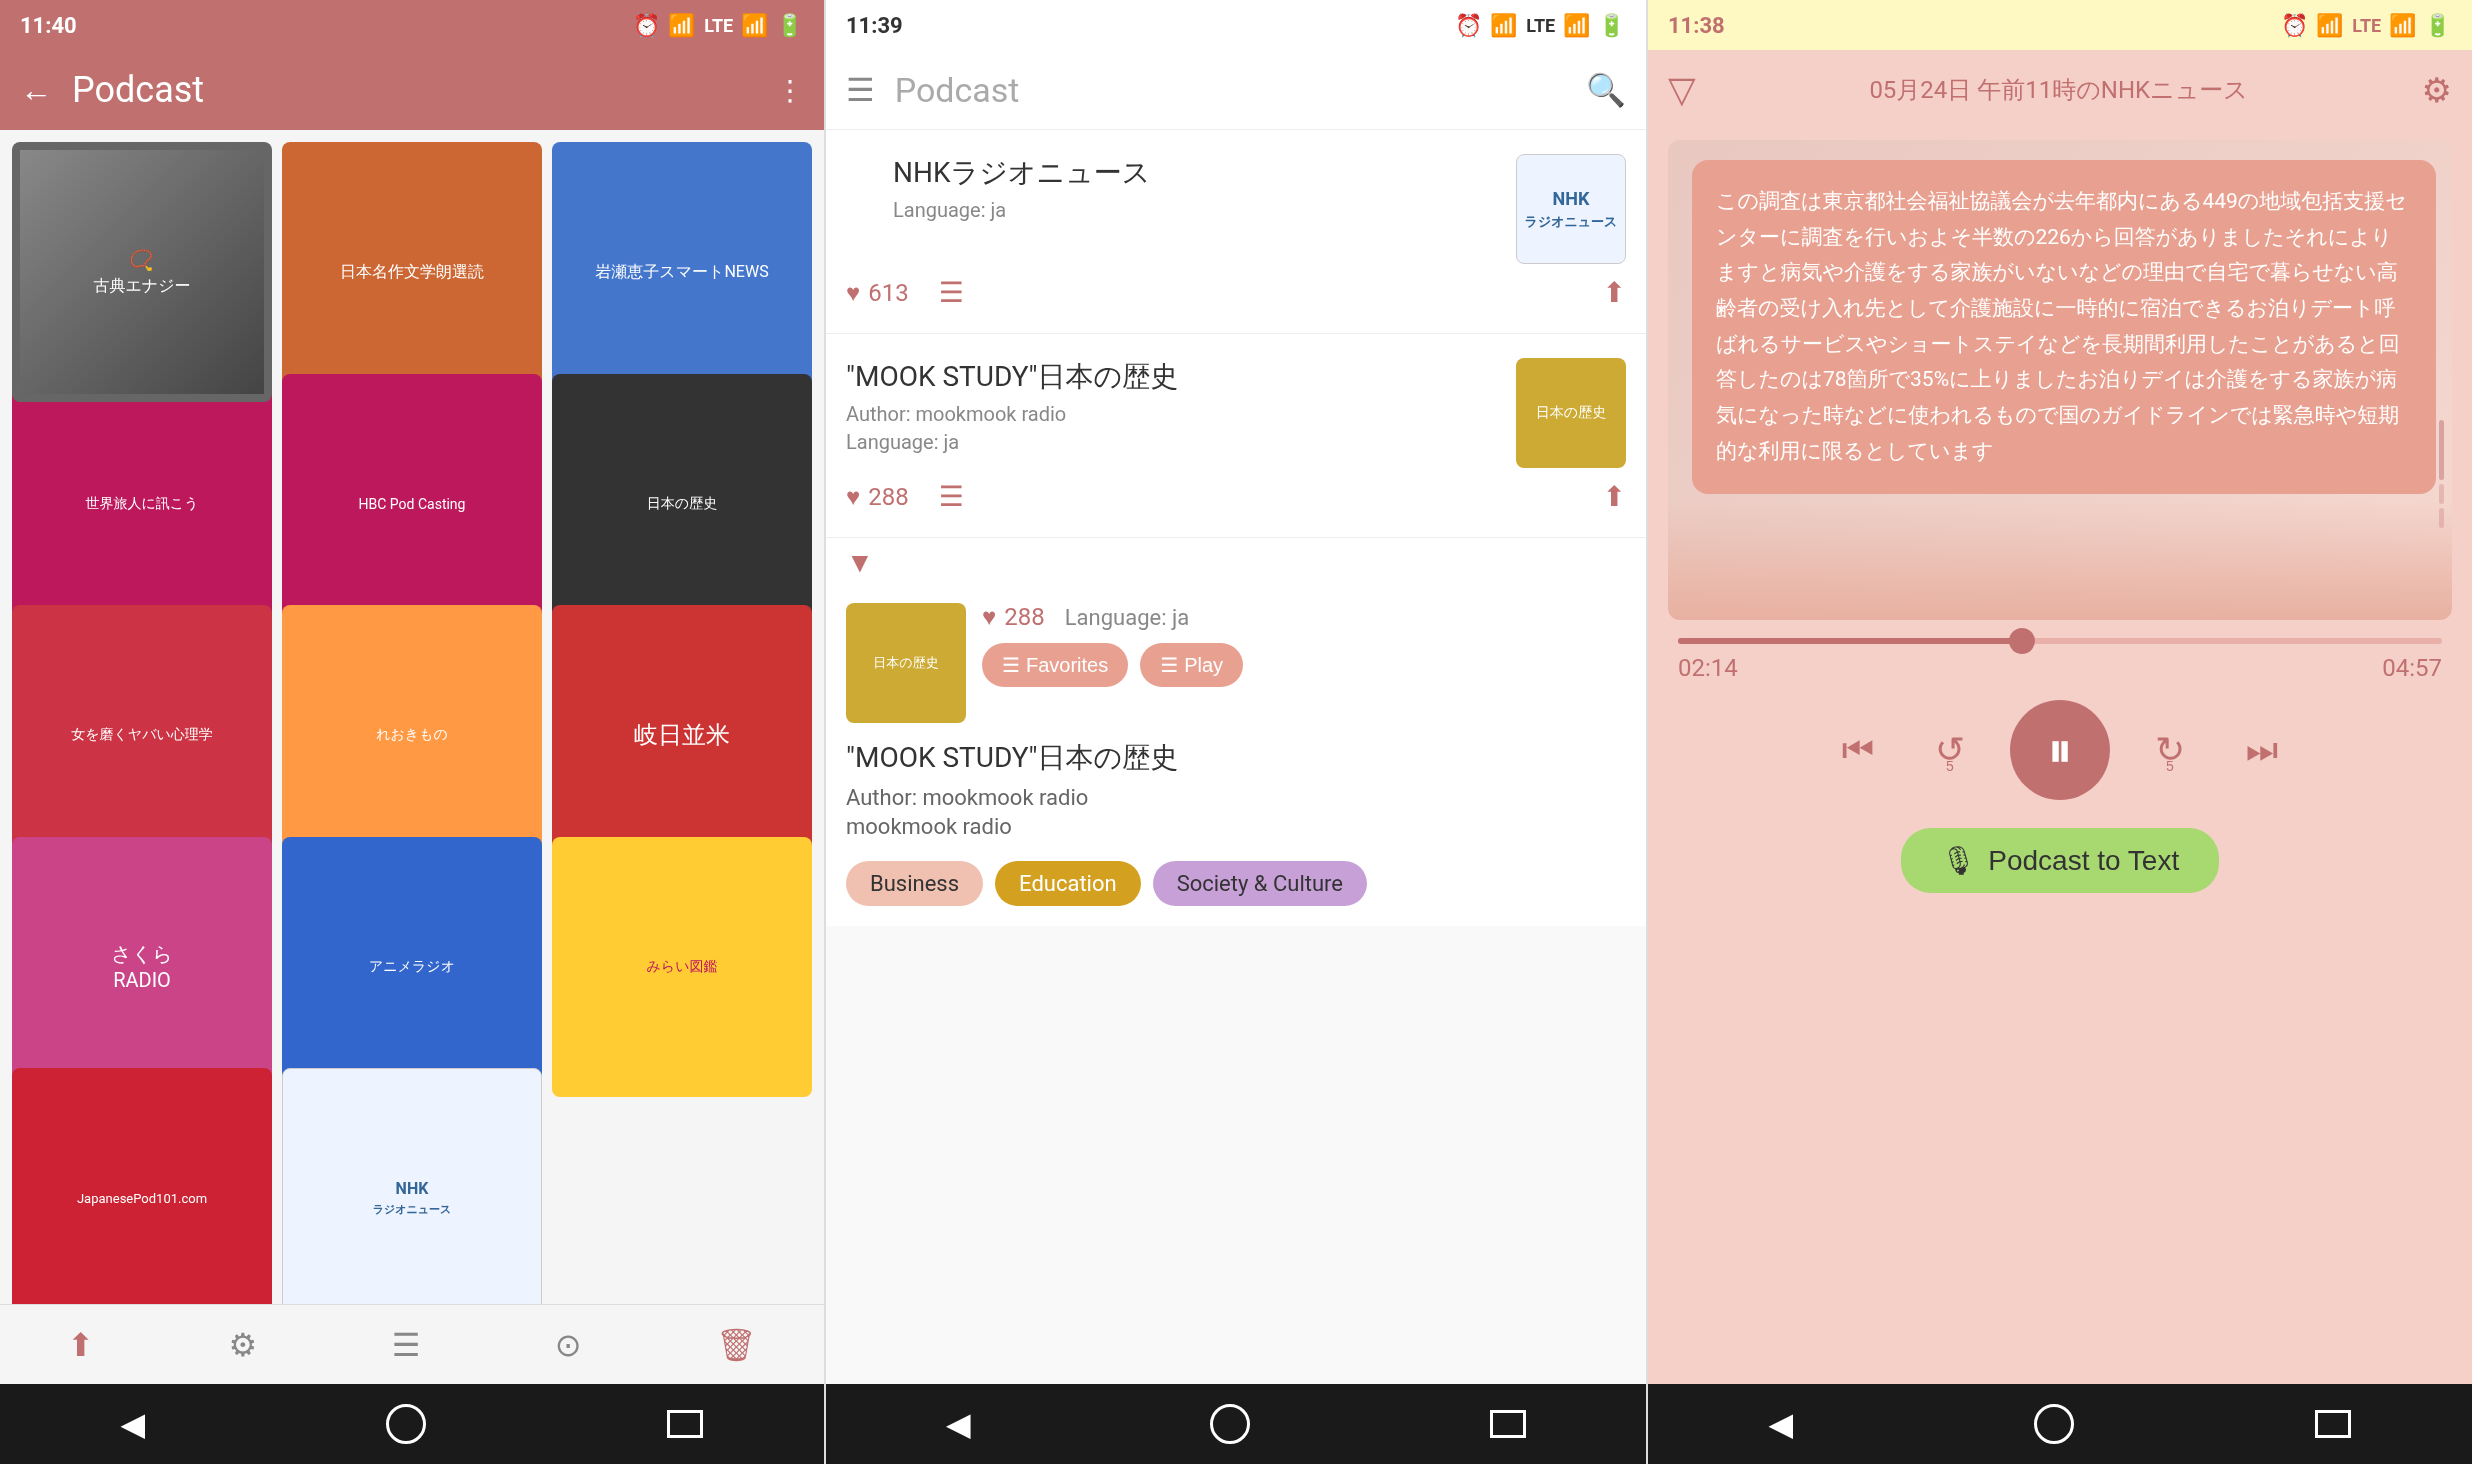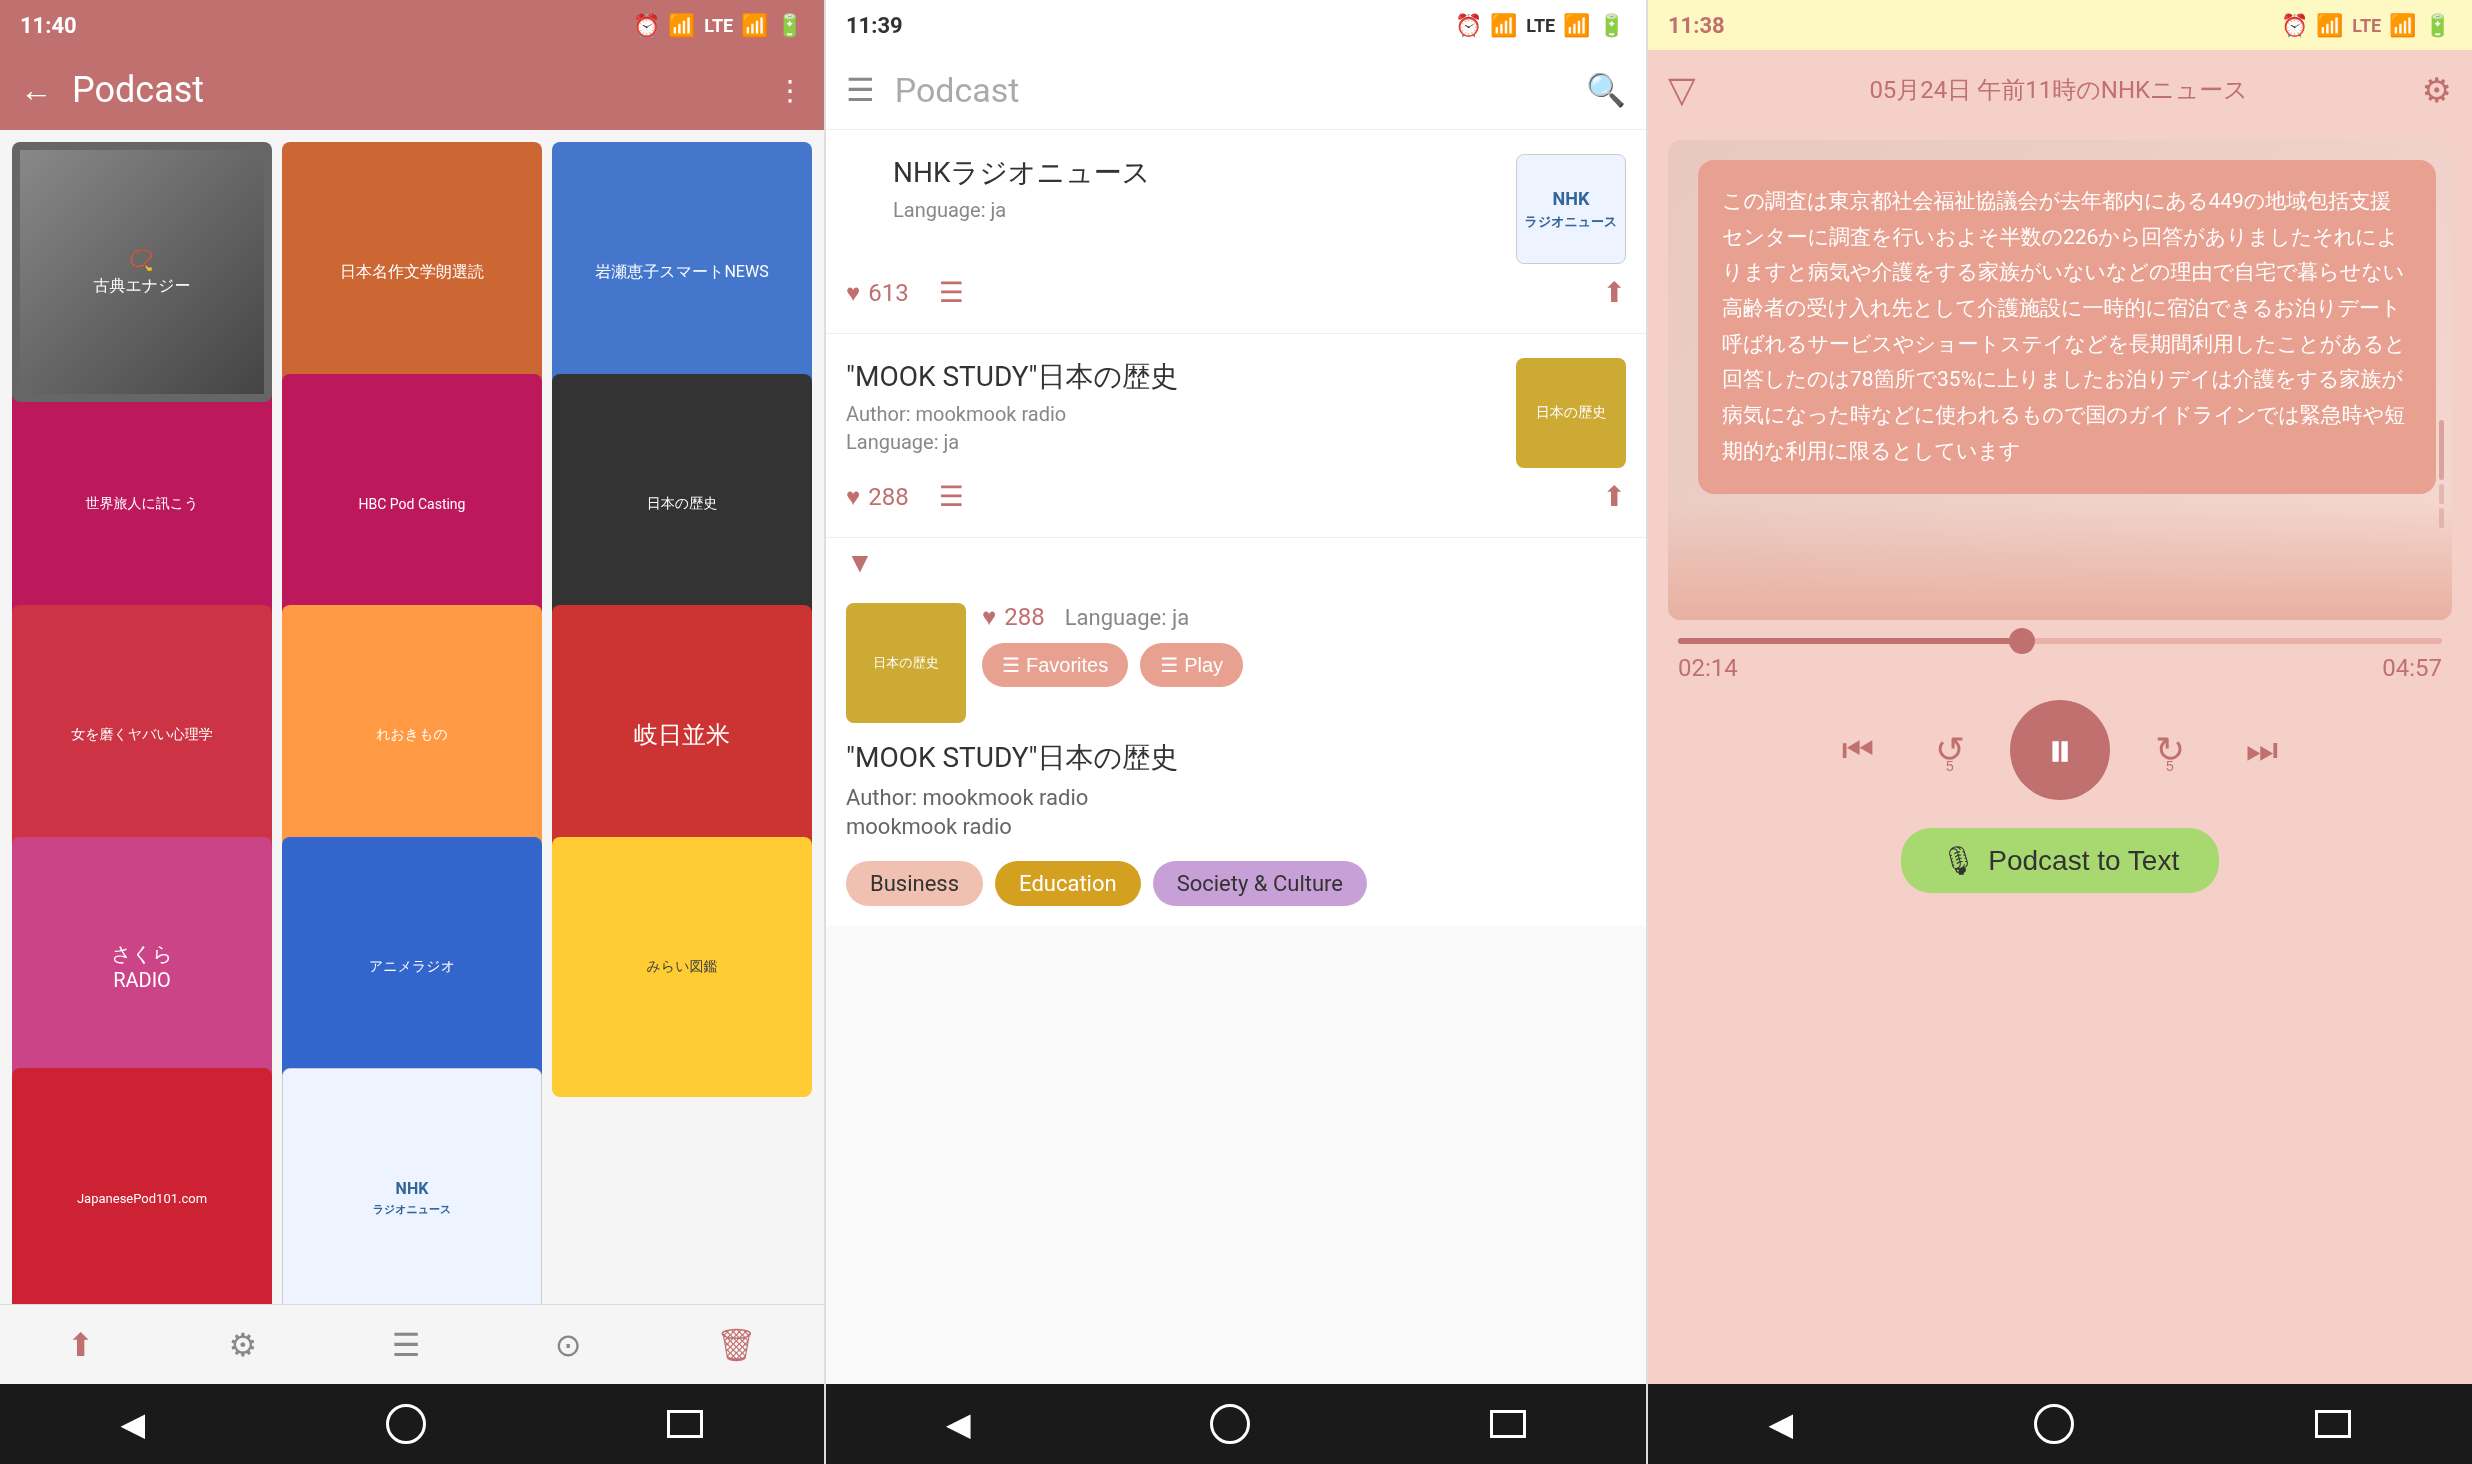--- a/index.html
+++ b/index.html
@@ -105,21 +105,21 @@
     <div style="aspect-ratio:1; border-radius:8px; overflow:hidden; background:#cc3333; display:flex; align-items:center; justify-content:center; color:white; font-size:24px; text-align:center; padding:8px;">
       <div>岐日並米</div>
     </div>
 
     <div style="aspect-ratio:1; border-radius:8px; overflow:hidden; background:#cc4488; display:flex; align-items:center; justify-content:center; color:white; font-size:20px; text-align:center; padding:8px;">
       <div>さくら<br>RADIO</div>
     </div>
     <div style="aspect-ratio:1; border-radius:8px; overflow:hidden; background:#3366cc; display:flex; align-items:center; justify-content:center; color:white; font-size:14px; text-align:center; padding:8px;">
       <div>アニメラジオ</div>
     </div>
-    <div style="aspect-ratio:1; border-radius:8px; overflow:hidden; background:#ffcc33; display:flex; align-items:center; justify-content:center; color:#404040; font-size:14px; text-align:center; padding:8px;">
+    <div style="aspect-ratio:1; border-radius:8px; overflow:hidden; background:#ffcc33; display:flex; align-items:center; justify-content:center; color:#be185d; font-size:14px; text-align:center; padding:8px;">
       <div>みらい図鑑</div>
     </div>
 
     <div style="aspect-ratio:1; border-radius:8px; overflow:hidden; background:#cc2233; display:flex; align-items:center; justify-content:center; color:white; font-size:13px; text-align:center; padding:8px;">
       <div>JapanesePod101.com</div>
     </div>
     <div style="aspect-ratio:1; border-radius:8px; overflow:hidden; background:#eef4ff; display:flex; align-items:center; justify-content:center; color:#336699; font-size:13px; text-align:center; padding:8px; border: 1px solid #ccc;">
       <div style="color:#336699; font-weight:bold; font-size:16px;">NHK<br><span style="font-size:11px;">ラジオニュース</span></div>
     </div>
   </div>
@@ -269,21 +269,21 @@
     <span style="flex:1; text-align:center; font-size:24px; color:#c17070; padding:0 10px;">05月24日 午前11時のNHKニュース</span>
     <span style="font-size:34px; color:#c17070;">⚙</span>
   </div>
 
   <div style="flex:1; padding:10px 20px; display:flex; flex-direction:column; gap:10px;">
 
     <div style="position:relative; width:100%; height:480px; background:linear-gradient(135deg, #e8c8c0 0%, #f5d8d0 100%); border-radius:12px; overflow:hidden;">
 
       <div style="position:absolute; bottom:0; left:0; right:0; height:120px; background:linear-gradient(to top, #e8b0a0 0%, transparent 100%);"></div>
 
-      <div style="position:absolute; top:20px; left:30px; right:16px; background:#e8a090; border-radius:16px; padding:24px;">
+      <div style="position:absolute; top:20px; left:24px; right:16px; background:#e8a090; border-radius:16px; padding:24px;">
         <div style="font-size:21px; color:white; line-height:1.7;">この調査は東京都社会福祉協議会が去年都内にある449の地域包括支援センターに調査を行いおよそ半数の226から回答がありましたそれによりますと病気や介護をする家族がいないなどの理由で自宅で暮らせない高齢者の受け入れ先として介護施設に一時的に宿泊できるお泊りデート呼ばれるサービスやショートステイなどを長期間利用したことがあると回答したのは78箇所で35%に上りましたお泊りデイは介護をする家族が病気になった時などに使われるもので国のガイドラインでは緊急時や短期的な利用に限るとしています</div>
       </div>
     </div>
 
     <div style="position:absolute; right:28px; top:420px; display:flex; flex-direction:column; gap:4px;">
       <div style="width:5px; height:60px; background:#c17070; border-radius:3px; opacity:0.5;"></div>
       <div style="width:5px; height:20px; background:#c17070; border-radius:3px; opacity:0.3;"></div>
       <div style="width:5px; height:20px; background:#c17070; border-radius:3px; opacity:0.3;"></div>
     </div>
 

